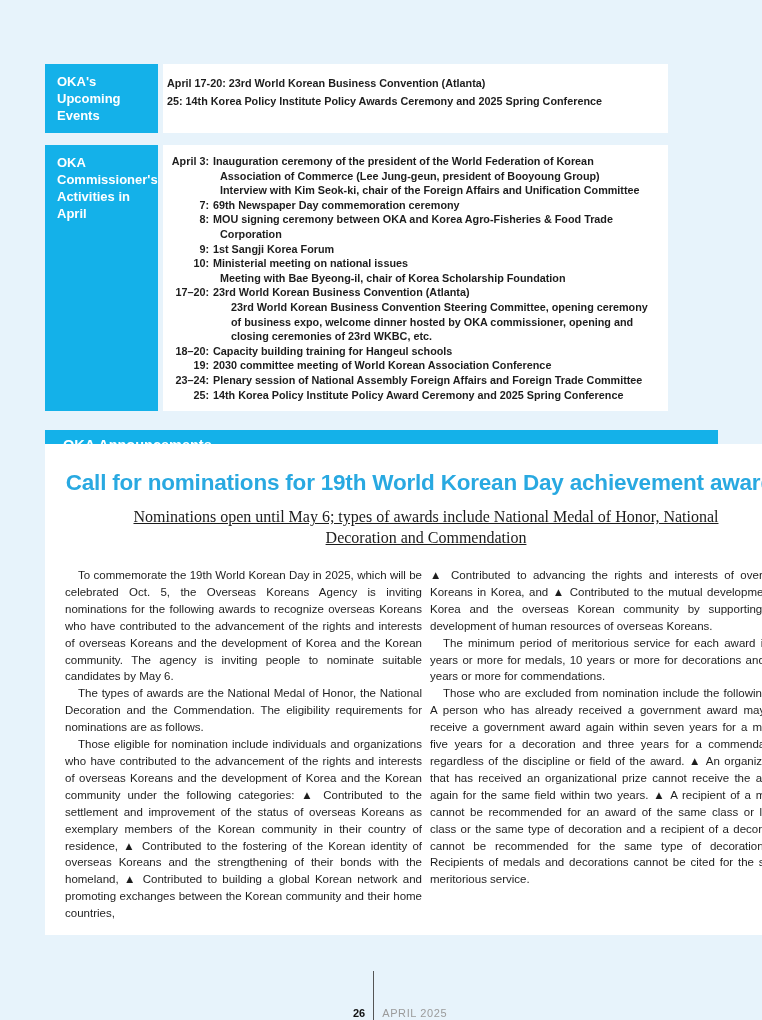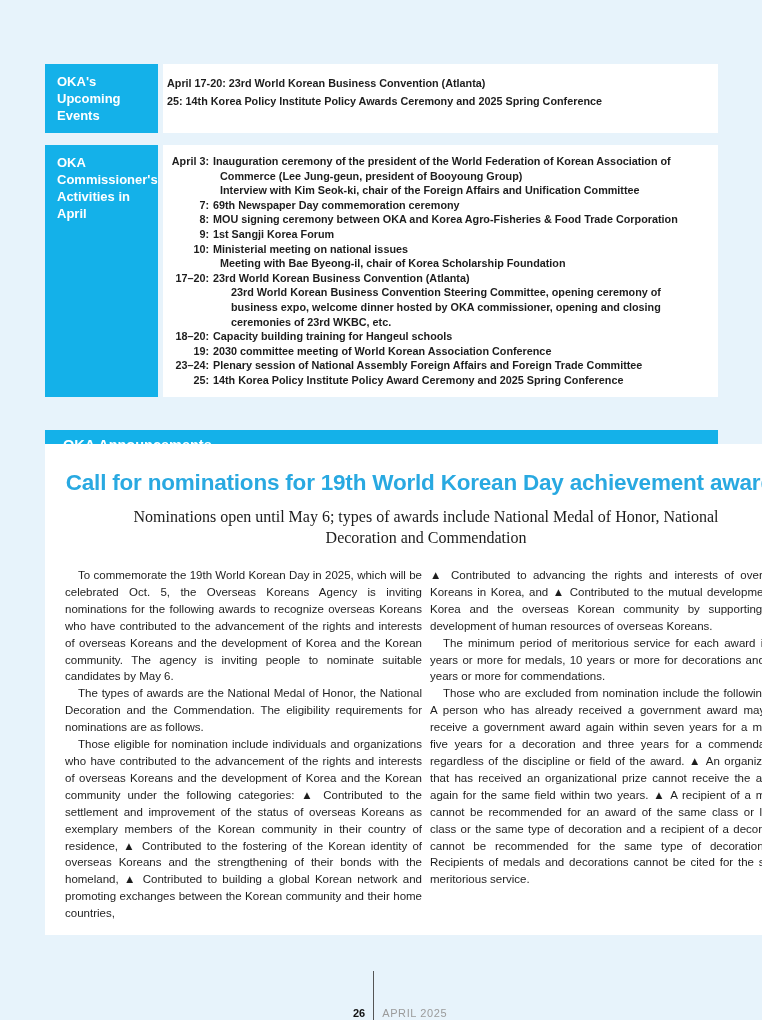--- a/index.html
+++ b/index.html
@@ -2,21 +2,21 @@
 <html><head>
 <meta charset="utf-8">
 <style>
   html,body { margin:0; padding:0; }
   body {
     width:762px; height:1020px; position:relative; overflow:hidden;
     background:#e7f3fb;
     font-family:"Liberation Sans", sans-serif;
     -webkit-font-smoothing:antialiased;
   }
-  .section { position:absolute; left:45px; width:673px; display:flex; align-items:stretch; }
+  .section { position:absolute; left:45px; width:623px; display:flex; align-items:stretch; }
   #upcoming  { top:64px;  min-height:59px; }
   #activities{ top:145px; }
 
   .label-box {
     width:113px; flex-shrink:0; box-sizing:border-box;
     background:#14b1e9; color:#fff;
     font-weight:bold; font-size:13px; line-height:17px;
     padding:9px 10px 9px 12px;
   }
   .panel {
@@ -42,21 +42,21 @@
   #card {
     position:absolute; left:45px; top:444px; width:762px; height:491px;
     box-sizing:border-box; background:#ffffff; padding:26px 20px 0; overflow:hidden;
   }
   .article-title {
     text-align:center; color:#29a9e1; font-size:22.5px; font-weight:bold;
     letter-spacing:-0.2px; line-height:26px; margin:0;
   }
   .article-subtitle {
     font-family:"Liberation Serif", serif; font-size:16px; line-height:21px;
-    text-align:center; color:#1b1b1b; margin:10px auto 0; max-width:600px;
+    text-align:center; color:#1b1b1b; margin:10px auto 0; max-width:600px;text-decoration:underline;
   }
   .cols { display:flex; gap:8px; margin-top:19px; }
   .col { flex:1; font-size:11.5px; line-height:16.9px; text-align:justify; color:#1d1d1d; }
   .para { text-indent:13px; margin:0; }
   .para.flush { text-indent:0; }
 
   #footer { position:absolute; left:353px; top:971px; display:flex; align-items:flex-end; }
   .page-num { font-size:11px; font-weight:bold; color:#111; line-height:13px; }
   .footer-divider { width:1px; height:49px; background:#555; margin:0 8px; }
   .issue { font-size:11px; color:#9b9b9b; letter-spacing:0.6px; line-height:13px; }

